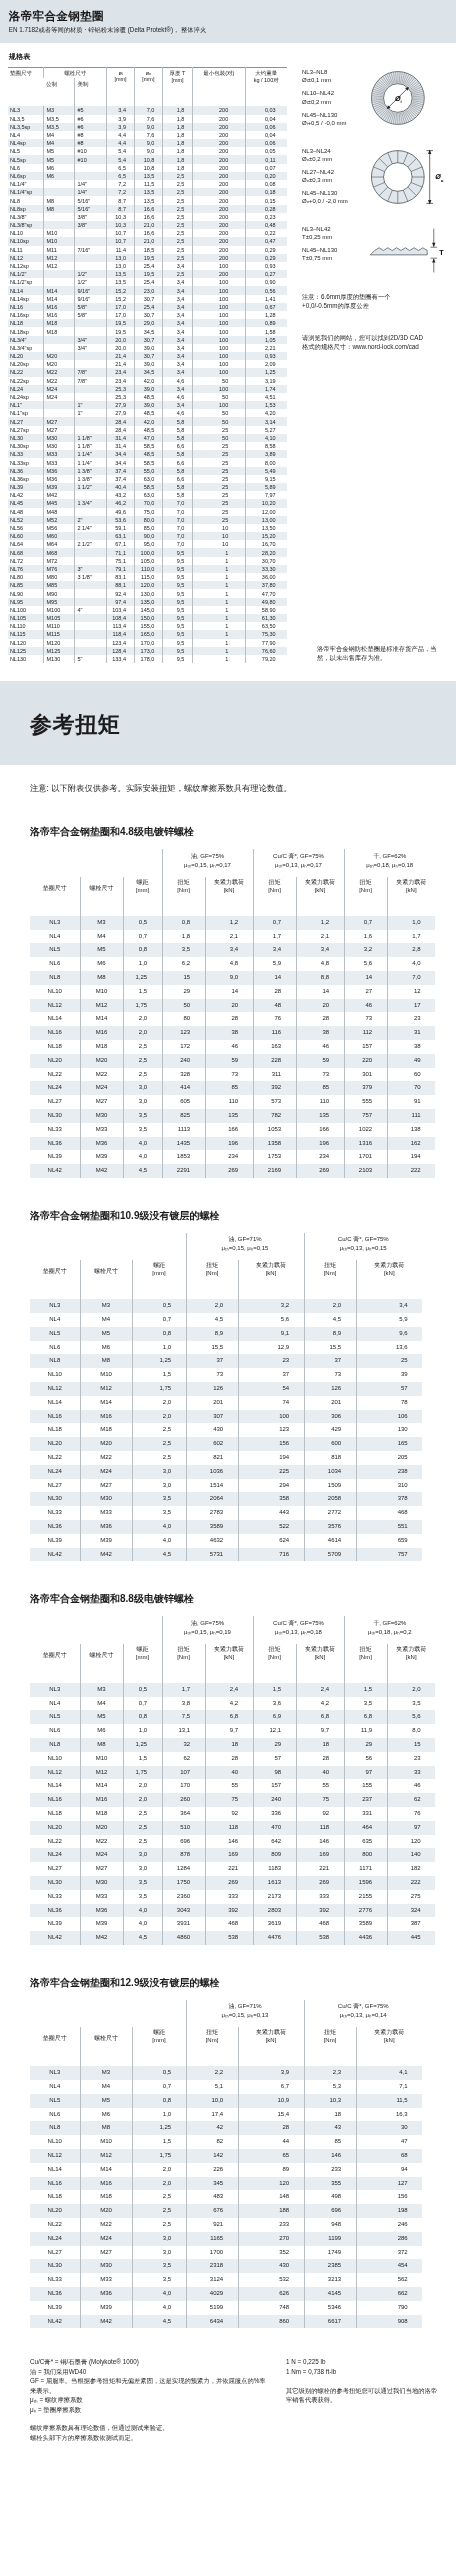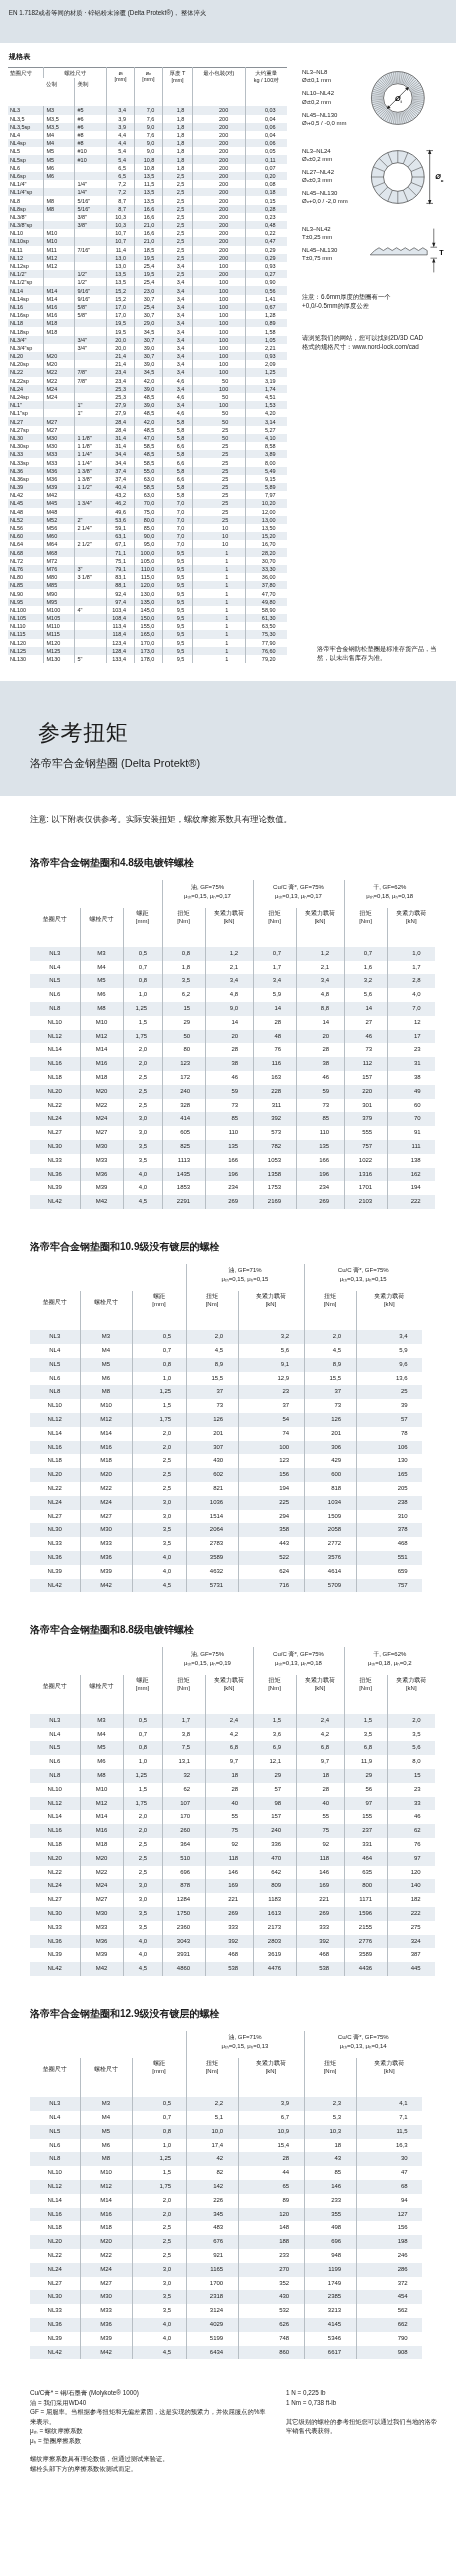--- a/index.html
+++ b/index.html
@@ -34,21 +34,21 @@
   .tol-text{width:65px; flex:none;}
   .tol-text .rng{margin-top:5px;}
   .tol-text .rng:first-child{margin-top:1.1px;}
   .tol-fig{flex:none;}
   .note-block{margin:11px 0 0 0; font-size:6.3px;}
   .cad-note{margin-top:24px; font-size:6.3px;}
   .cad-url{color:#1c1c1c;}
   .stock-note{position:absolute; left:317px; bottom:1.1px; width:132px; font-size:6.3px; line-height:1.45;}
   
   .tq-banner{background:#dce3e9; margin-top:17.6px; padding:29px 8.8px 25px 30px;}
-  .tq-banner .t1{font-size:22px; font-weight:normal; letter-spacing:0.6px; margin:8px;}
+  .tq-banner .t1{font-size:22px; font-weight:bold; letter-spacing:0.6px; margin:0;}
   .tq-banner .t2{font-size:11px; margin-top:7.7px;}
   .tq-note{font-size:8.3px; margin:18.7px 8.8px 0 30px;}
   .tq-title{font-size:10px; font-weight:bold; margin:31px 8.8px 0 30px;}
   
   .tq{margin:10px 0 0 30px; font-size:6px; table-layout:fixed;}
   .tq th{font-weight:normal; vertical-align:top; text-align:center; padding:1.1px 1.1px;}
   .tq thead tr.g th{height:24px; padding-top:2.2px;}
   .tq thead tr.s th{padding-bottom:23px;}
   .tq thead tr.s th.lbl{vertical-align:bottom; padding-bottom:23px; text-align:center;}
   .tq th.sep, .tq td:not(:first-child){border-left:0.6px solid #b7bec4;}
@@ -61,20 +61,21 @@
   .foot .left{width:237px; flex:none;}
   .foot .right{margin-left:19px; width:154px;}
   .foot p{margin:0;}
   .foot p.gap{margin-top:9.4px;}
   svg text{font-family:"Liberation Sans", sans-serif;}
 </style>
 </head>
 <body>
 
 <div class="top-banner">
+  <h1>洛帝牢合金钢垫圈</h1>
   <div class="sub">EN 1.7182或者等同的材质 · 锌铝粉末涂覆 (Delta Protekt®)， 整体淬火</div>
 </div>
 
 <div class="spec-label">规格表</div>
 
 <div class="spec-wrap">
   <table class="spec-table">
     <colgroup>
       <col style="width:35px">
         <col style="width:30px">
@@ -956,21 +957,20 @@
       <span class="pre">请浏览我们的网站，您可以找到2D/3D CAD
 格式的规格尺寸：</span><span class="cad-url">www.nord-lock.com/cad</span>
     </div>
   </div>
 
   <div class="stock-note">洛帝牢合金钢防松垫圈是标准存货产品，当然，以未出售库存为准。</div>
 </div>
 
 <div class="tq-banner">
   <p class="t1">参考扭矩</p>
-  <div class="t2">洛帝牢合金钢垫圈 (Delta Protekt®)</div>
 </div>
 
 <div class="tq-note">注意: 以下附表仅供参考。实际安装扭矩，螺纹摩擦系数具有理论数值。</div>
 
 <div class="tq-title">洛帝牢合金钢垫圈和4.8级电镀锌螺栓</div>
 <table class="tq">
     <colgroup>
       <col style="width: 50px;">
       <col style="width: 43px;">
       <col style="width: 39px;">

